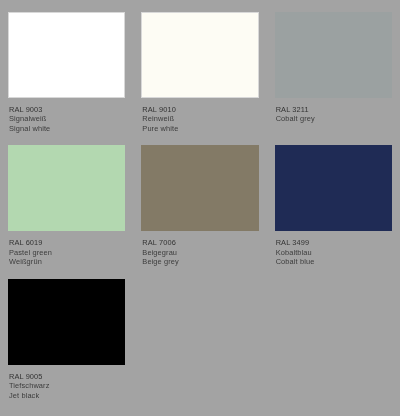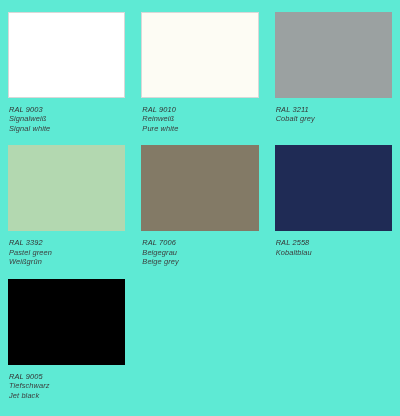--- a/index.html
+++ b/index.html
@@ -65,21 +65,21 @@
   .caption-line.name-de {
     color: #3c3c3c;
   }
   .caption-line.name-en {
     color: #3c3c3c;
   }
 </style>
 </head>
 <body>
 
-<div id="swatch-grid" style="background: #5eead4; font-style: italic;">
+<div id="swatch-grid" style="background: #a3a3a3;">
     <div class="swatch-cell">
       <div class="swatch-chip bordered" style="background-color: rgb(255, 255, 255); border-color: rgb(216, 216, 216);"></div>
       <div class="swatch-caption">
         <span class="caption-line code">RAL 9003</span>
         <span class="caption-line name-de">Signalweiß</span>
         <span class="caption-line name-en">Signal white</span>
       </div>
     </div>
     <div class="swatch-cell">
       <div class="swatch-chip bordered" style="background-color: rgb(253, 252, 244); border-color: rgb(216, 216, 216);"></div>
@@ -92,38 +92,39 @@
     <div class="swatch-cell">
       <div class="swatch-chip" style="background-color: rgb(155, 161, 161);"></div>
       <div class="swatch-caption">
         <span class="caption-line code">RAL 3211</span>
         <span class="caption-line name-en">Cobalt grey</span>
       </div>
     </div>
     <div class="swatch-cell">
       <div class="swatch-chip" style="background-color: rgb(179, 216, 176);"></div>
       <div class="swatch-caption">
-        <span class="caption-line code">RAL 3392</span>
+        <span class="caption-line code">RAL 6019</span>
         <span class="caption-line name-en">Pastel green</span>
         <span class="caption-line name-de">Weißgrün</span>
       </div>
     </div>
     <div class="swatch-cell">
       <div class="swatch-chip" style="background-color: rgb(131, 122, 102);"></div>
       <div class="swatch-caption">
         <span class="caption-line code">RAL 7006</span>
         <span class="caption-line name-de">Beigegrau</span>
         <span class="caption-line name-en">Beige grey</span>
       </div>
     </div>
     <div class="swatch-cell">
       <div class="swatch-chip" style="background-color: rgb(31, 43, 85);"></div>
       <div class="swatch-caption">
-        <span class="caption-line code">RAL 2558</span>
+        <span class="caption-line code">RAL 3499</span>
         <span class="caption-line name-de">Kobaltblau</span>
+        <span class="caption-line name-en">Cobalt blue</span>
       </div>
     </div>
     <div class="swatch-cell">
       <div class="swatch-chip" style="background-color: rgb(0, 0, 0);"></div>
       <div class="swatch-caption">
         <span class="caption-line code">RAL 9005</span>
         <span class="caption-line name-de">Tiefschwarz</span>
         <span class="caption-line name-en">Jet black</span>
       </div>
     </div>

